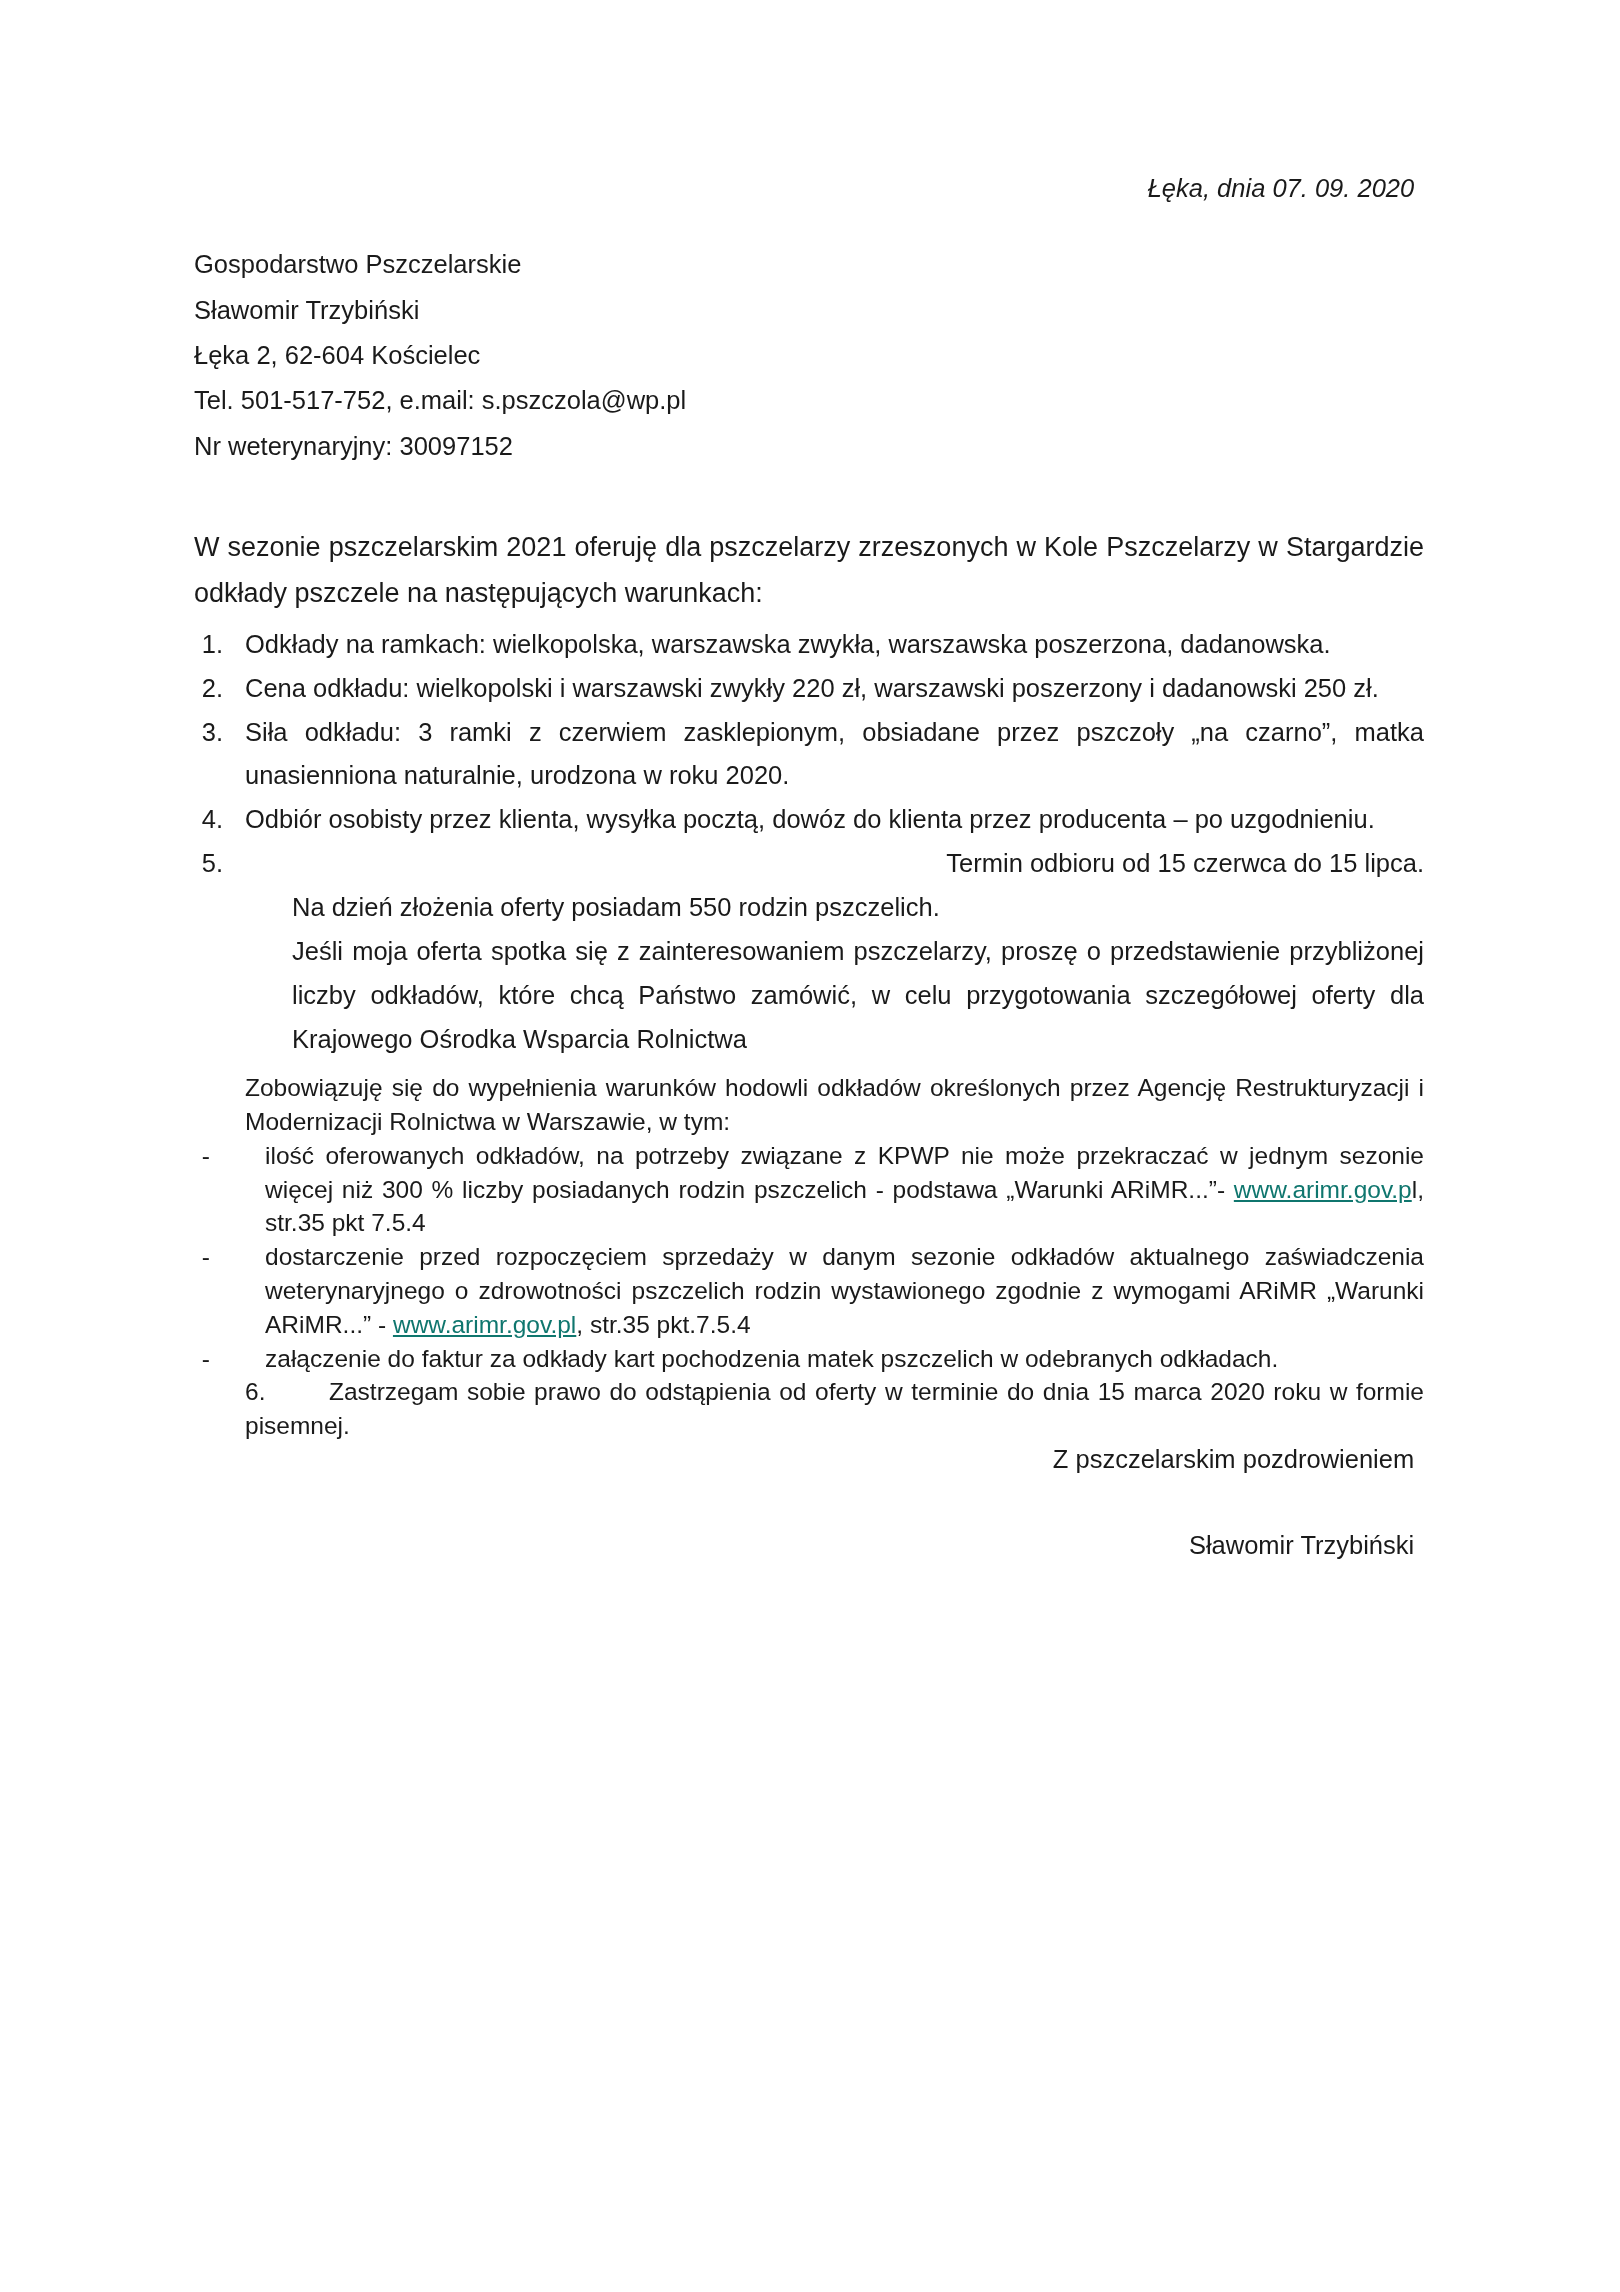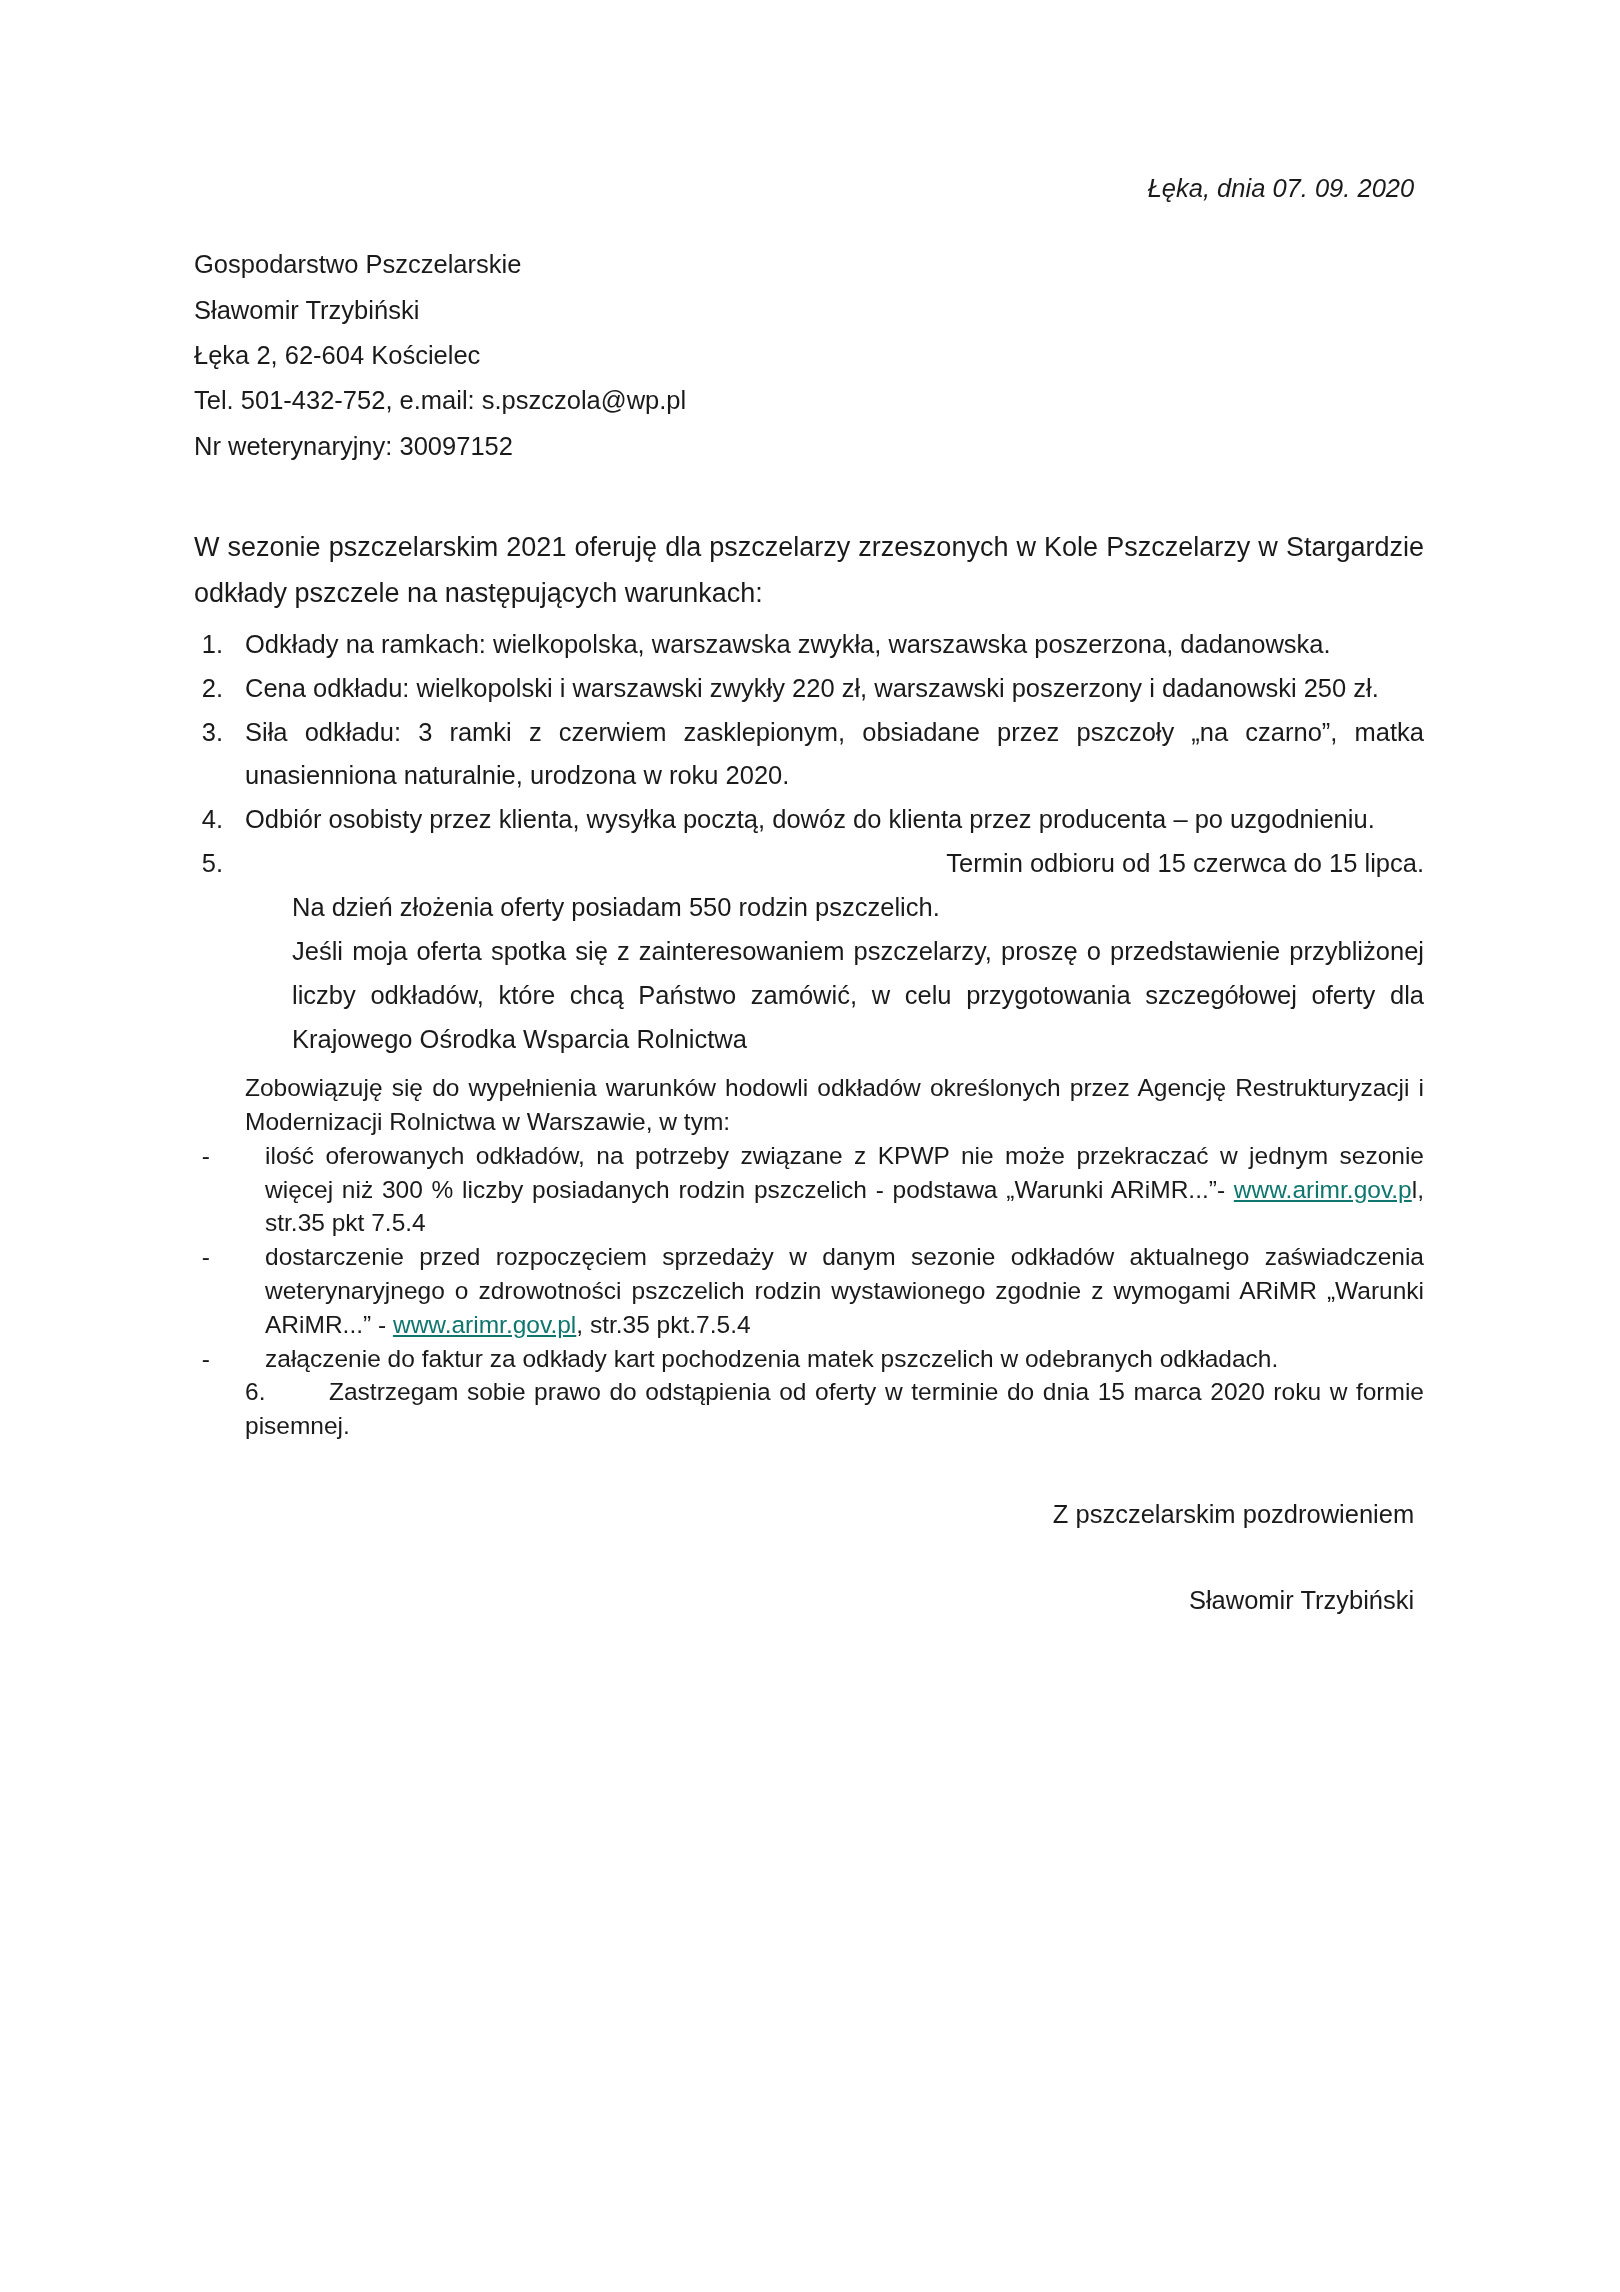--- a/index.html
+++ b/index.html
@@ -116,21 +116,20 @@
   }
   .numbered-dense .num {
     display: inline-block;
     width: 84px;
   }
   a.link {
     color: #0f766e;
     text-decoration: underline;
   }
   .closing {
-    margin-top: 55px;
   }
   .closing-line {
     text-align: right;
     font-size: 25.5px;
     line-height: 1.3;
     margin: 0 9.8px 0 0;
   }
   .closing-line.signature {
     margin-top: 53px;
   }
@@ -140,21 +139,21 @@
 <body>
 
 <div class="page">
 
   <div class="date-line">Łęka, dnia 07. 09. 2020</div>
 
   <div class="sender-block">
     <p class="sender-line">Gospodarstwo Pszczelarskie</p>
     <p class="sender-line">Sławomir Trzybiński</p>
     <p class="sender-line">Łęka 2, 62-604 Kościelec</p>
-    <p class="sender-line">Tel. 501-432-752, e.mail: s.pszczola@wp.pl</p>
+    <p class="sender-line">Tel. 501-517-752, e.mail: s.pszczola@wp.pl</p>
     <p class="sender-line">Nr weterynaryjny: 30097152</p>
   </div>
 
   <p class="intro">W sezonie pszczelarskim 2021 oferuję dla pszczelarzy zrzeszonych w Kole Pszczelarzy w Stargardzie odkłady pszczele na następujących warunkach:</p>
 
   <ol class="terms">
     <li>Odkłady na ramkach: wielkopolska, warszawska zwykła, warszawska poszerzona, dadanowska.</li>
     <li>Cena odkładu: wielkopolski i warszawski zwykły 220 zł, warszawski poszerzony i dadanowski 250 zł.</li>
     <li>Siła odkładu: 3 ramki z czerwiem zasklepionym, obsiadane przez pszczoły „na czarno”, matka unasienniona naturalnie, urodzona w roku 2020.</li>
     <li>Odbiór osobisty przez klienta, wysyłka pocztą, dowóz do klienta przez producenta – po uzgodnieniu.</li>

